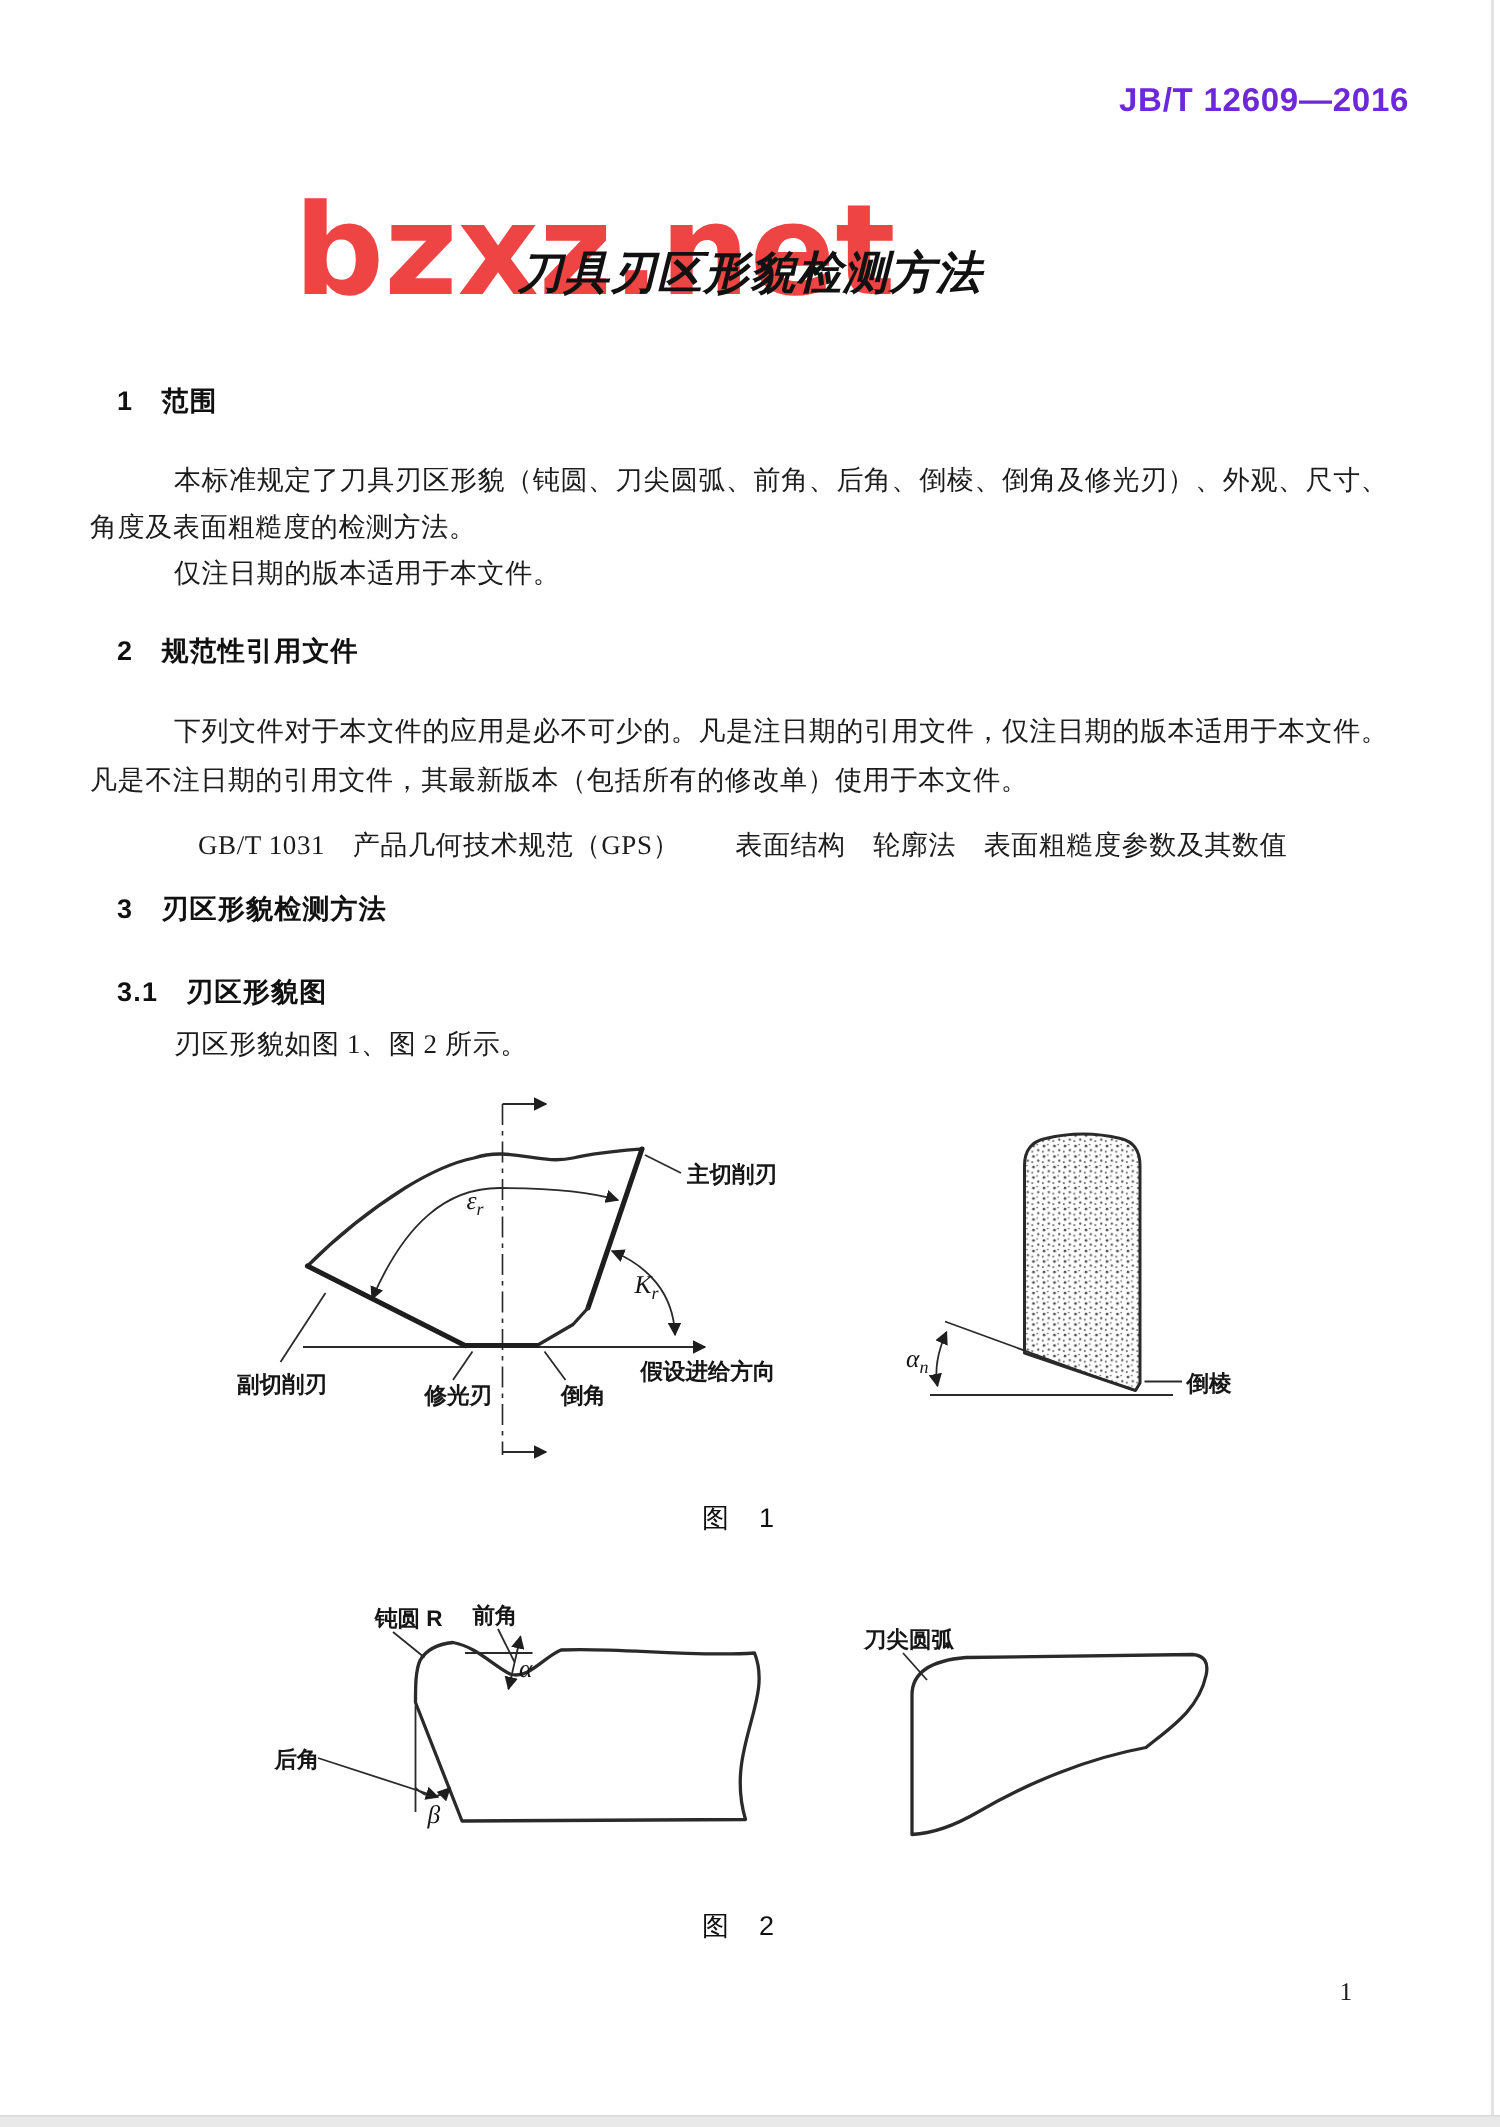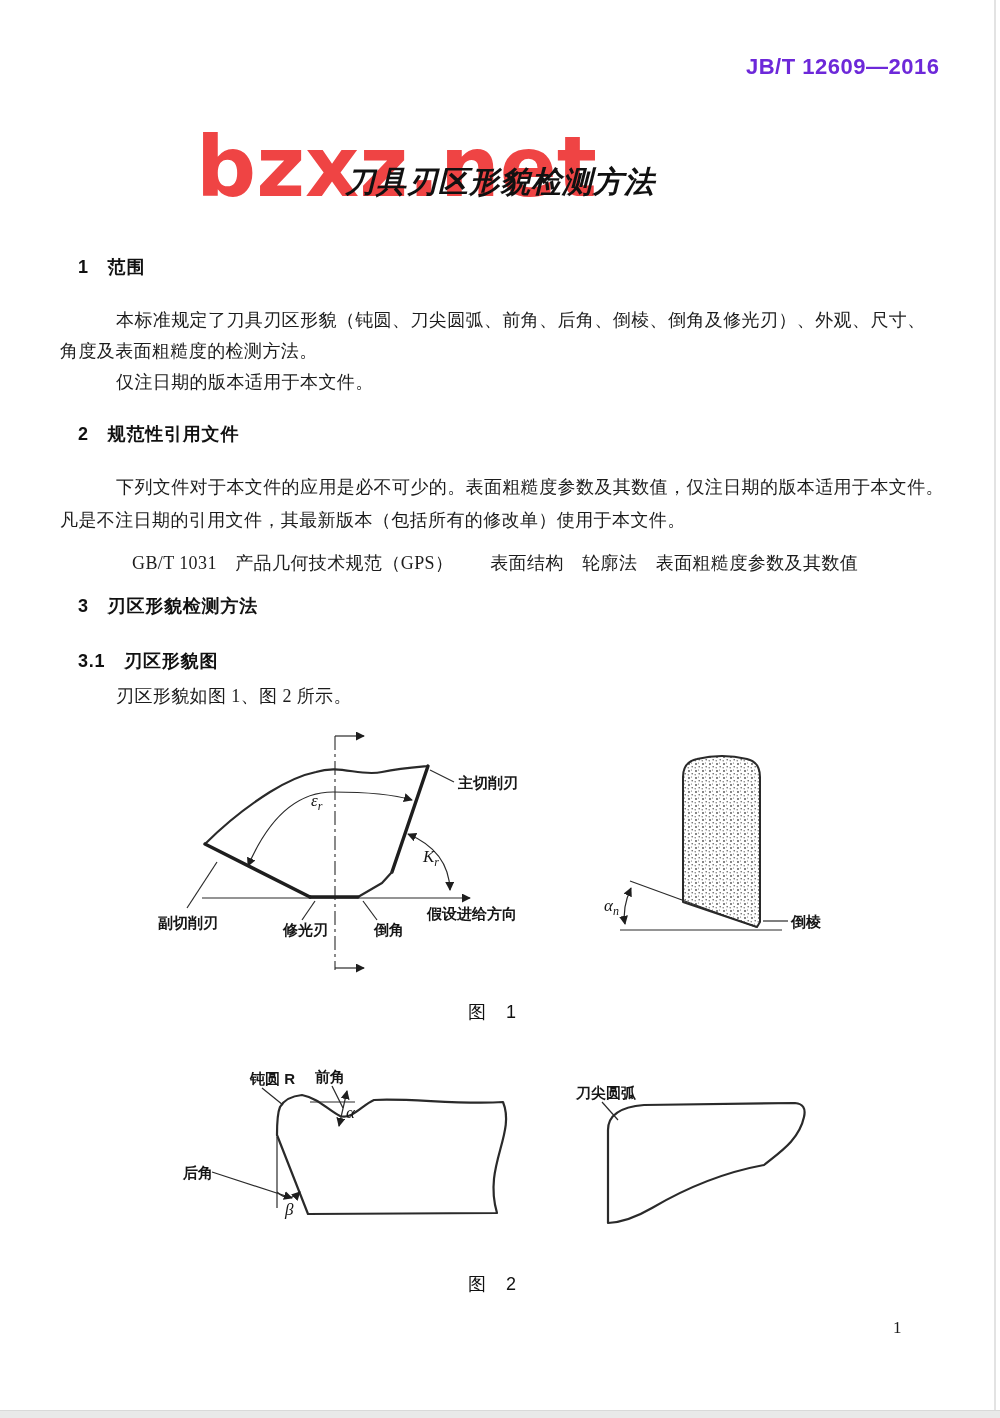--- a/index.html
+++ b/index.html
@@ -41,21 +41,21 @@
   <div class="header-code">JB/T 12609—2016</div>
 
   <h1 class="doc-title">刀具刃区形貌检测方法</h1>
 
   <div class="t h" style="left:78px;top:255px;">1　范围</div>
   <div class="t" style="left:116px;top:308px;">本标准规定了刀具刃区形貌（钝圆、刀尖圆弧、前角、后角、倒棱、倒角及修光刃）、外观、尺寸、</div>
   <div class="t" style="left:60px;top:339px;">角度及表面粗糙度的检测方法。</div>
   <div class="t" style="left:116px;top:370px;">仅注日期的版本适用于本文件。</div>
 
   <div class="t h" style="left:78px;top:422px;">2　规范性引用文件</div>
-  <div class="t" style="left:116px;top:475px;">下列文件对于本文件的应用是必不可少的。表面粗糙度参数及其数值，仅注日期的版本适用于本文件。</div>
+  <div class="t" style="left:116px;top:475px;">下列文件对于本文件的应用是必不可少的。凡是注日期的引用文件，仅注日期的版本适用于本文件。</div>
   <div class="t" style="left:60px;top:508px;">凡是不注日期的引用文件，其最新版本（包括所有的修改单）使用于本文件。</div>
   <div class="t" style="left:92px;top:551px;margin-left:40px;">GB/T 1031　产品几何技术规范（GPS）　　表面结构　轮廓法　表面粗糙度参数及其数值</div>
 
   <div class="t h" style="left:78px;top:594px;">3　刃区形貌检测方法</div>
   <div class="t h" style="left:78px;top:649px;text-align:right;">3.1　刃区形貌图</div>
   <div class="t" style="left:116px;top:684px;">刃区形貌如图 1、图 2 所示。</div>
 
   <svg class="fig" style="left:120px;top:720px;" width="770" height="265" viewBox="0 0 770 265">
     <defs>
       <marker id="ah1" viewBox="0 0 10 10" refX="9" refY="5" markerWidth="7.5" markerHeight="7.5" orient="auto-start-reverse">

